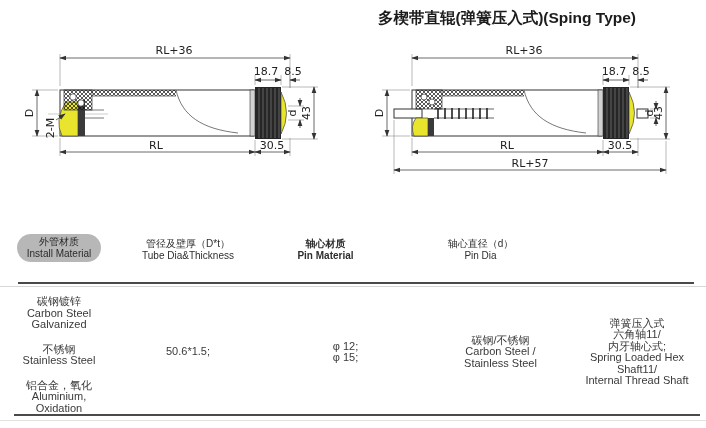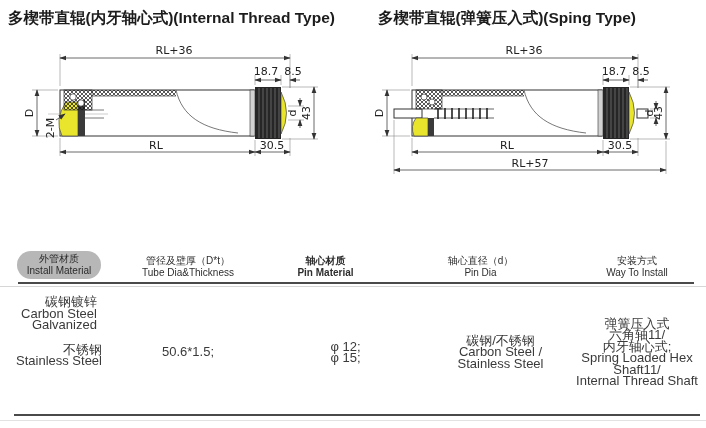--- a/index.html
+++ b/index.html
@@ -15,41 +15,40 @@
   .thin{stroke:#555;stroke-width:0.8;fill:none;}
   .edge{stroke:#333;stroke-width:1;fill:#fff;}
   .ext{stroke:#8a8a8a;stroke-width:0.6;}
   .dim{stroke:#444;stroke-width:0.8;fill:none;}
   .groove{stroke:#747474;stroke-width:0.8;}
   .ctr{stroke:#999;stroke-width:0.5;}
   
   .spec-table{position:absolute;left:0;top:246px;width:706px;}
   .thead{display:flex;align-items:flex-end;height:36px;}
   .th{display:flex;flex-direction:column;align-items:center;justify-content:flex-end;
-      font-size:10px;line-height:12px;color:#2e2e2e;padding-bottom:3px;}
+      font-size:10px;line-height:12px;color:#2e2e2e;padding-bottom:20px;}
   .c1{width:118px;} .c2{width:140px;} .c3{width:175px;} .c4{width:135px;} .c5{width:138px;}
   .pill{background:#b7b7b7;border-radius:14px;padding:2px 10px;text-align:center;color:#2a2a2a;}
   .pill div{font-size:10px;line-height:12px;}
   .th-bold{font-weight:bold;}
   .rule-dark{position:absolute;left:18px;right:12px;top:36px;height:2px;background:#4a4a4a;}
   .rule-light{position:absolute;left:0;right:0;top:40px;height:1px;background:#d6d6d6;}
   .tbody{display:flex;position:absolute;top:44px;left:0;width:706px;height:124px;}
   .td{display:flex;flex-direction:column;align-items:center;justify-content:center;
-      font-size:13px;line-height:11.5px;color:#3a3a3a;text-align:right;}
+      font-size:11px;line-height:11.5px;color:#3a3a3a;text-align:center;}
   .mat-col{justify-content:flex-start;padding-top:6px;gap:13px;}
   .mat-group div{line-height:11.5px;}
   .rule-bottom{position:absolute;left:14px;right:6px;top:168px;height:1.5px;background:#4a4a4a;}
   .rule-bottom2{position:absolute;left:0;right:0;top:174px;height:1px;background:#e2e2e2;}
 </style>
 </head>
 <body>
 
 <div class="page">
 
-  <div class="title title-left">多楔带直辊(内牙轴心式)(Internal Thread Type)</div>
   <div class="title title-right">多楔带直辊(弹簧压入式)(Sping Type)</div>
 
   <svg class="drawing drawing-left" width="350" height="185" viewBox="0 0 350 185">
     <defs>
       <pattern id="hatchL" width="4" height="4" patternUnits="userSpaceOnUse">
         <path d="M0,0 L4,4 M4,0 L0,4" stroke="#111" stroke-width="0.7"></path>
       </pattern>
       <marker id="arrL" viewBox="0 0 10 10" refX="9" refY="5" markerWidth="9" markerHeight="9" orient="auto-start-reverse">
         <path d="M0,1.5 L10,5 L0,8.5 z" fill="#333"></path>
       </marker>
@@ -229,39 +228,40 @@
         <div>Tube Dia&amp;Thickness</div>
       </div>
       <div class="th c4 th-bold">
         <div>轴心材质</div>
         <div>Pin Material</div>
       </div>
       <div class="th c3">
         <div>轴心直径（d）</div>
         <div>Pin Dia</div>
       </div>
-      <div class="th c5">
-        <div>安装方式</div>
-        <div>Way To Install</div>
-      </div>
     </div>
 
     <div class="rule-dark"></div>
     <div class="rule-light"></div>
 
     <div class="tbody">
       <div class="td c1 mat-col">
         <div class="mat-group">
           <div>碳钢镀锌</div>
           <div>Carbon Steel</div>
           <div>Galvanized</div>
         </div>
         <div class="mat-group">
           <div>不锈钢</div>
           <div>Stainless Steel</div>
+        </div>
+        <div class="mat-group">
+          <div>铝合金，氧化</div>
+          <div>Aluminium,</div>
+          <div>Oxidation</div>
         </div>
       </div>
       <div class="td c2">
         <div>50.6*1.5;</div>
       </div>
       <div class="td c3">
         <div>φ 12;</div>
         <div>φ 15;</div>
       </div>
       <div class="td c4">

